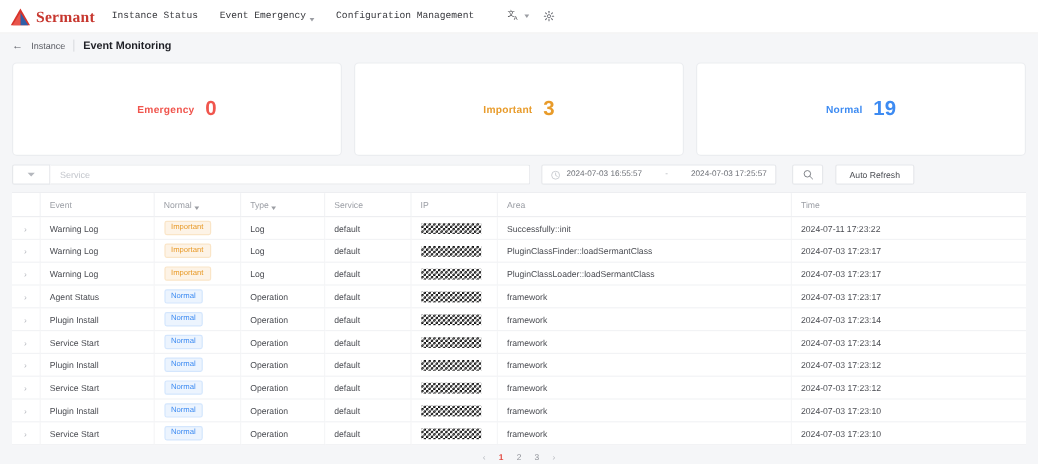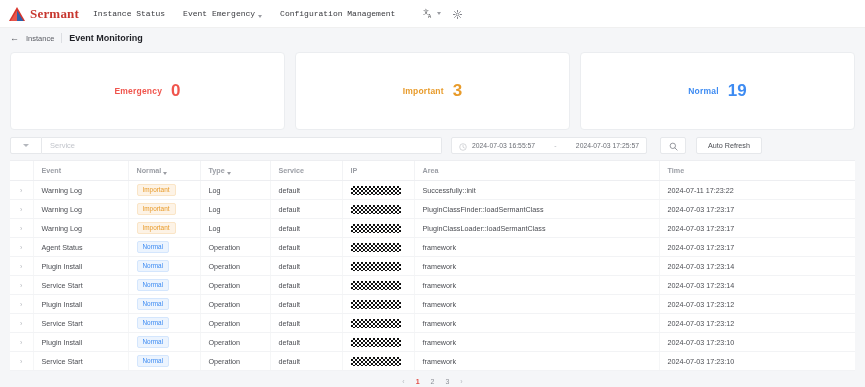--- a/index.html
+++ b/index.html
@@ -146,21 +146,21 @@
   }
   table { width: 100%; border-collapse: collapse; table-layout: fixed; }
   th {
     text-align: left; font-size: 7.2px; font-weight: normal;
     color: #9b9ea5; padding: 5px 0 5px 8px;
     border-bottom: 1px solid #edeef1;
     border-right: 1px solid #f2f3f5;
     background: #fff; white-space: nowrap;
   }
   th:last-child, td:last-child { border-right: none; }
-  .th-inner { display: flex; align-items: flex-end; gap: 2px; font-weight: bold; }
+  .th-inner { display: flex; align-items: flex-end; gap: 2px; }
   td {
     font-size: 7.2px; color: #4b4d53;
     padding: 0 0 0 8px; height: 19px;
     border-bottom: 1px solid #f2f3f5;
     border-right: 1px solid #f5f6f7;
     white-space: nowrap; overflow: hidden;
   }
   .col-x   { width: 23px; }
   .col-ev  { width: 95px; }
   .col-lv  { width: 72px; }

